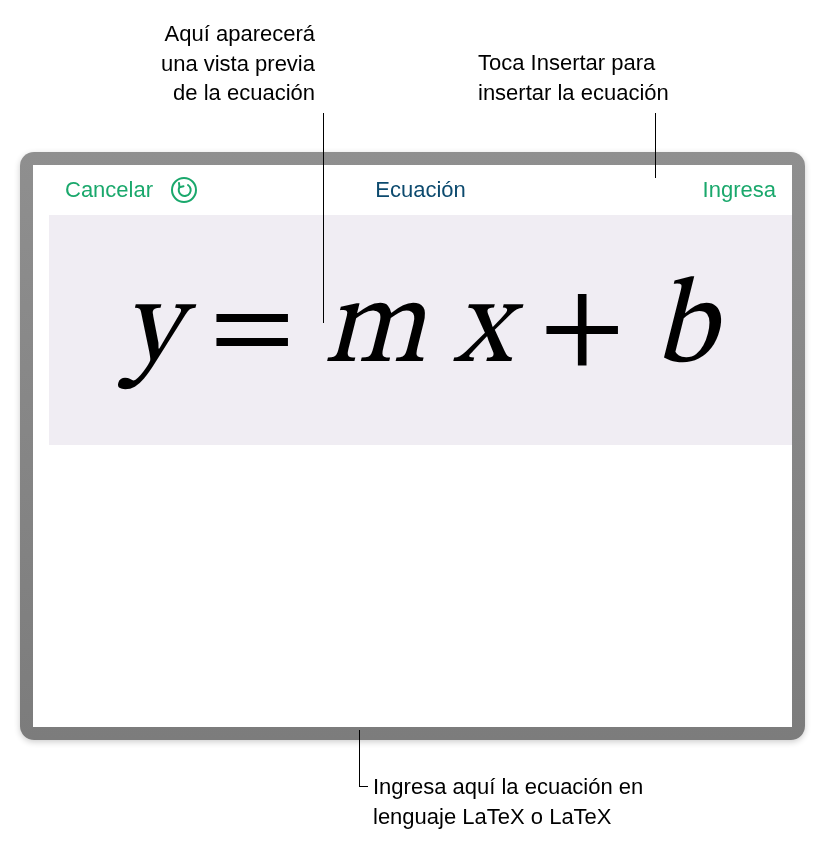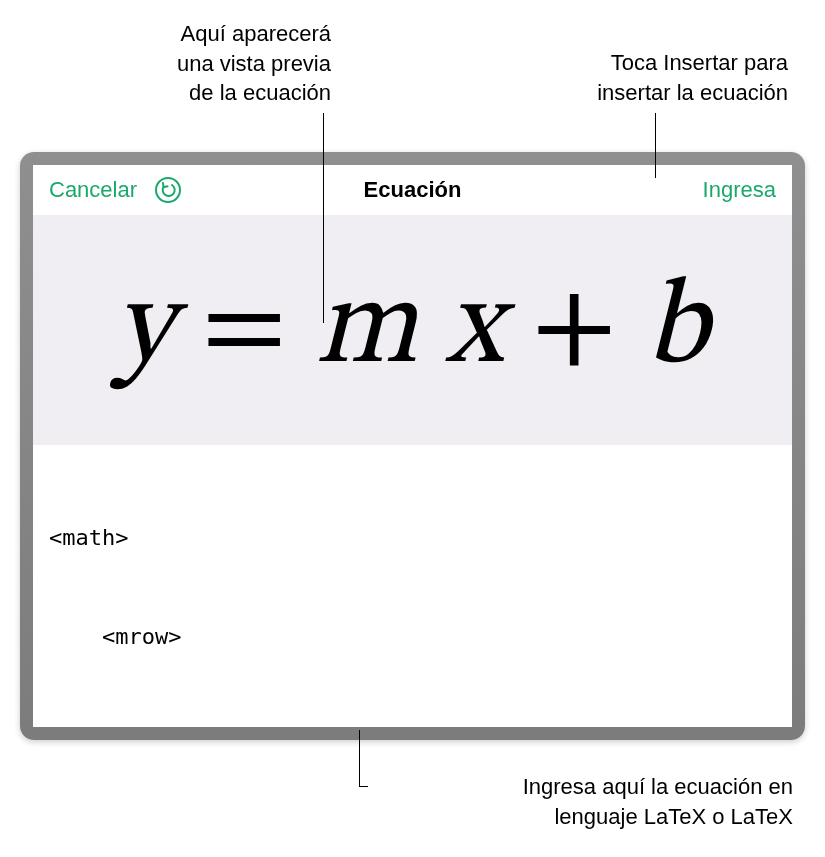--- a/index.html
+++ b/index.html
@@ -15,21 +15,21 @@
   
   .callout {
     position: absolute;
     font-size: 22px;
     line-height: 1.35;
     color: #000;
     z-index: 30;
     white-space: pre-line;
   }
   .callout.right { text-align: right; }
-  .callout.left  { text-align: right; }
+  .callout.left  { text-align: left; }
 
   .leader {
     position: absolute;
     background: #000;
     z-index: 20;
   }
 
   
   .frame {
     position: absolute;
@@ -42,20 +42,21 @@
     padding: 13px;
     box-shadow: 0 2px 6px rgba(0,0,0,0.2);
   }
   .inner {
     width: 100%;
     height: 100%;
     background: #fff;
     display: flex;
     flex-direction: column;
     overflow: hidden;
+    padding-left: 16px;
   }
 
   
   .toolbar {
     height: 50px;
     display: flex;
     align-items: center;
     padding: 0 16px;
     position: relative;
     gap: 16px;
@@ -66,22 +67,22 @@
     font-size: 22px;
     color: #1aa86c; 
     cursor: pointer;
     padding: 0;
   }
   .toolbar .title {
     position: absolute;
     left: 50%;
     transform: translateX(-50%);
     font-size: 22px;
-    font-weight: 700;
-    color: #000000;
+    font-weight: 400;
+    color: #0c4a6e;
   }
   .toolbar .right-slot {
     margin-left: auto;
   }
   .undo-ic {
     width: 30px;
     height: 30px;
     display: flex;
     align-items: center;
     justify-content: center;
@@ -138,21 +139,21 @@
     display: flex;
     align-items: center;
     justify-content: center;
     gap: 26px;
   }
   .eq .op { font-style: normal; }
 </style>
 </head>
 <body>
 
-<div class="callout right" style="left:106px; top:19px; width:225px;">Aquí aparecerá
+<div class="callout right" style="left:90px; top:19px; width:225px;">Aquí aparecerá
 una vista previa
 de la ecuación</div>
 
 <div class="callout left" style="left:478px; top:48px; width:310px;">Toca Insertar para
 insertar la ecuación</div>
 
 <div class="callout left" style="left:373px; top:772px; width:420px;">Ingresa aquí la ecuación en
 lenguaje LaTeX o LaTeX</div>
 
 <div id="leader-preview-v" class="leader"></div>
@@ -183,25 +184,15 @@
       <div class="eq" aria-label="y = m x + b">
         <span>y</span>
         <span class="op">=</span>
         <span>m</span>
         <span>x</span>
         <span class="op">+</span>
         <span>b</span>
       </div>
     </div>
 
-    <div class="code">
-      <span class="cline">&lt;math&gt;</span>
-      <span class="cline">    &lt;mrow&gt;</span>
-      <span class="cline">        &lt;mi&gt;y&lt;/mi&gt;</span>
-      
-      
-      
-      
-      
-    </div>
 
   </div>
 </div>
 
 </body></html>

